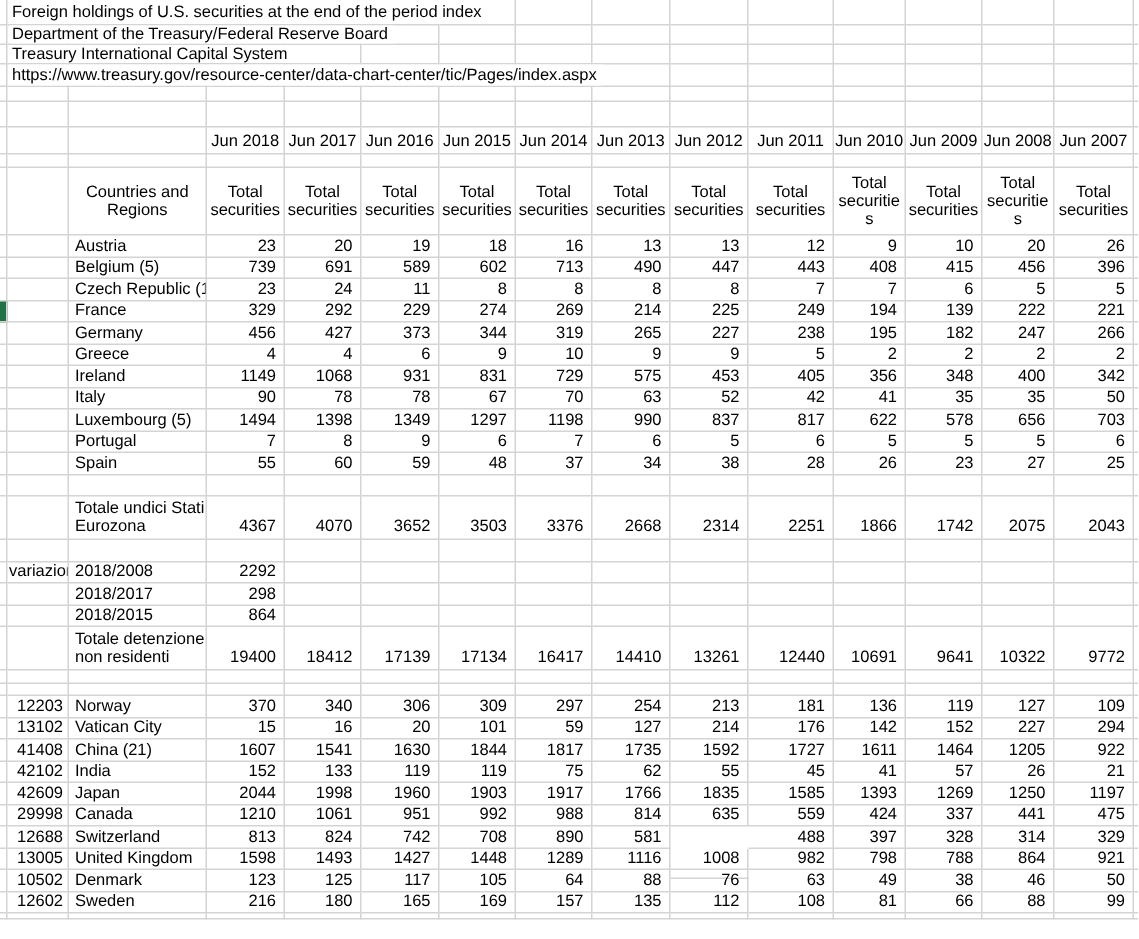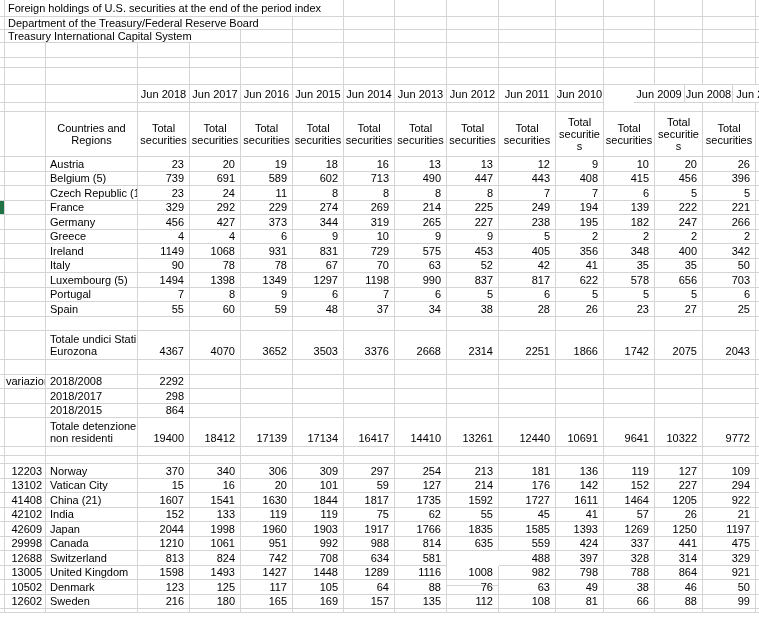--- a/index.html
+++ b/index.html
@@ -125,20 +125,21 @@
       <div class="cell " style="width: 51px;"></div>
       <div class="cell " style="width: 51px;"></div>
       <div class="cell " style="width: 52px;"></div>
       <div class="cell " style="width: 52px;"></div>
       <div class="cell " style="width: 57px;"></div>
       <div class="cell " style="width: 48px;"></div>
       <div class="cell " style="width: 51px;"></div>
       <div class="cell " style="width: 48px;"></div>
       <div class="cell " style="width: 53px;"></div>
       <div class="cell sliver" style="width: 3px;"></div>
+      <div class="title-overlay">https://www.treasury.gov/resource-center/data-chart-center/tic/Pages/index.aspx</div>
     </div>
     <div class="row" style="height: 10px;">
       <div class="cell " style="width: 5px;"></div>
       <div class="cell " style="width: 41px;"></div>
       <div class="cell " style="width: 92px;"></div>
       <div class="cell " style="width: 52px;"></div>
       <div class="cell " style="width: 51px;"></div>
       <div class="cell " style="width: 52px;"></div>
       <div class="cell " style="width: 51px;"></div>
       <div class="cell " style="width: 51px;"></div>
@@ -175,21 +176,21 @@
       <div class="cell " style="width: 92px;"></div>
       <div class="cell center yearhead" style="width: 52px;">Jun 2018</div>
       <div class="cell center yearhead" style="width: 51px;">Jun 2017</div>
       <div class="cell center yearhead" style="width: 52px;">Jun 2016</div>
       <div class="cell center yearhead" style="width: 51px;">Jun 2015</div>
       <div class="cell center yearhead" style="width: 51px;">Jun 2014</div>
       <div class="cell center yearhead" style="width: 52px;">Jun 2013</div>
       <div class="cell center yearhead" style="width: 52px;">Jun 2012</div>
       <div class="cell center yearhead" style="width: 57px;">Jun 2011</div>
       <div class="cell center yearhead" style="width: 48px;">Jun 2010</div>
-      <div class="cell center yearhead" style="width: 51px; margin-left: 30px;">Jun 2009</div>
+      <div class="cell center yearhead" style="width: 51px;">Jun 2009</div>
       <div class="cell center yearhead" style="width: 48px;">Jun 2008</div>
       <div class="cell center yearhead" style="width: 53px;">Jun 2007</div>
       <div class="cell sliver" style="width: 3px;"></div>
     </div>
     <div class="row" style="height: 9px;">
       <div class="cell " style="width: 5px;"></div>
       <div class="cell " style="width: 41px;"></div>
       <div class="cell " style="width: 92px;"></div>
       <div class="cell " style="width: 52px;"></div>
       <div class="cell " style="width: 51px;"></div>
@@ -695,21 +696,21 @@
       <div class="cell sliver" style="width: 3px;"></div>
     </div>
     <div class="row" style="height: 14.5px;">
       <div class="cell " style="width: 5px;"></div>
       <div class="cell code" style="width: 41px;">12688</div>
       <div class="cell lbl" style="width: 92px;">Switzerland</div>
       <div class="cell num" style="width: 52px;">813</div>
       <div class="cell num" style="width: 51px;">824</div>
       <div class="cell num" style="width: 52px;">742</div>
       <div class="cell num" style="width: 51px;">708</div>
-      <div class="cell num" style="width: 51px;">634</div>
+      <div class="cell num" style="width: 51px;">890</div>
       <div class="cell num" style="width: 52px;">581</div>
       <div class="cell num" style="width: 52px; margin-top: 34px;">566</div>
       <div class="cell num" style="width: 57px;">488</div>
       <div class="cell num" style="width: 48px;">397</div>
       <div class="cell num" style="width: 51px;">328</div>
       <div class="cell num" style="width: 48px;">314</div>
       <div class="cell num" style="width: 53px;">329</div>
       <div class="cell sliver" style="width: 3px;"></div>
     </div>
     <div class="row" style="height: 14.5px;">

